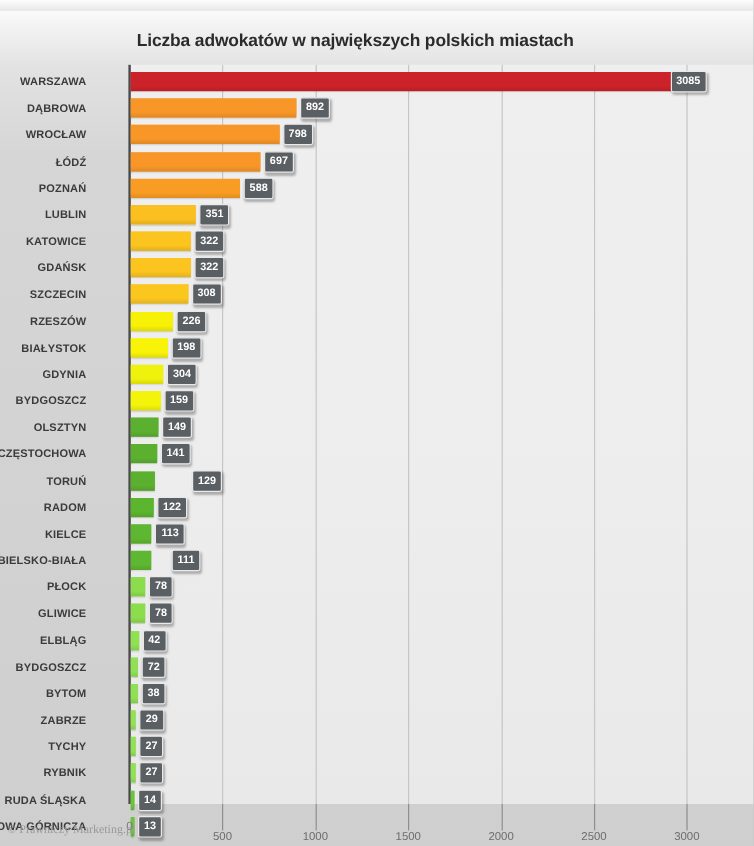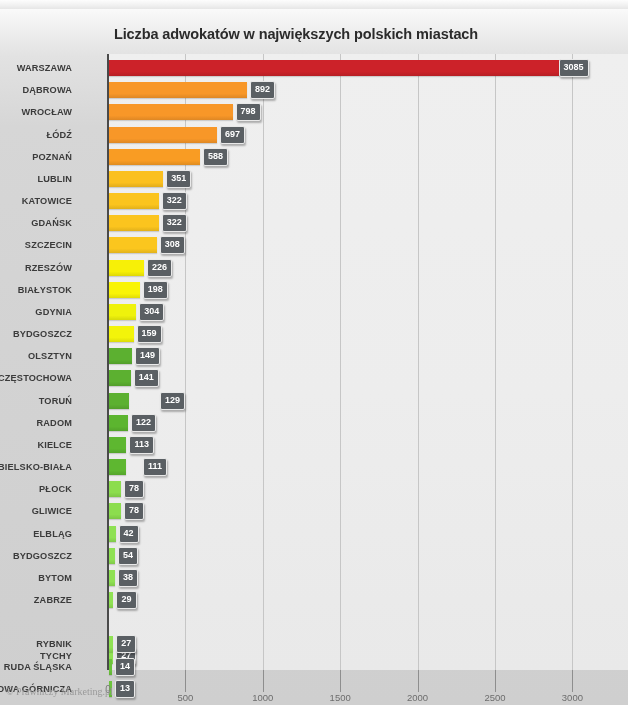--- a/index.html
+++ b/index.html
@@ -265,33 +265,33 @@
         <div class="val-badge" style="left: 124.074px;">78</div>
       </div>
       <div class="row" style="top: 522.57px;">
         <div class="cat-label">ELBLĄG</div>
         <div class="bar" style="width: 6.5016px; background: linear-gradient(rgb(143, 225, 83) 0%, rgb(143, 225, 83) 72%, rgba(0, 0, 0, 0.1) 100%), rgb(143, 225, 83);"></div>
         <div class="val-badge" style="left: 118.502px;">42</div>
       </div>
       <div class="row" style="top: 544.74px;">
         <div class="cat-label">BYDGOSZCZ</div>
         <div class="bar" style="width: 6.0372px; background: linear-gradient(rgb(143, 225, 83) 0%, rgb(143, 225, 83) 72%, rgba(0, 0, 0, 0.1) 100%), rgb(143, 225, 83);"></div>
-        <div class="val-badge" style="left: 118.037px;">54</div>
+        <div class="val-badge" style="left: 118.037px;">72</div>
       </div>
       <div class="row" style="top: 566.91px;">
         <div class="cat-label">BYTOM</div>
         <div class="bar" style="width: 5.8824px; background: linear-gradient(rgb(143, 225, 83) 0%, rgb(143, 225, 83) 72%, rgba(0, 0, 0, 0.1) 100%), rgb(143, 225, 83);"></div>
         <div class="val-badge" style="left: 117.882px;">38</div>
       </div>
       <div class="row" style="top: 589.08px;">
         <div class="cat-label">ZABRZE</div>
         <div class="bar" style="width: 4.4892px; background: linear-gradient(rgb(144, 226, 84) 0%, rgb(144, 226, 84) 72%, rgba(0, 0, 0, 0.1) 100%), rgb(144, 226, 84);"></div>
         <div class="val-badge" style="left: 116.489px;">29</div>
       </div>
-      <div class="row" style="top: 611.25px; margin-top: 34px;">
+      <div class="row" style="top: 611.25px;">
         <div class="cat-label">TYCHY</div>
         <div class="bar" style="width: 4.1796px; background: linear-gradient(rgb(144, 226, 84) 0%, rgb(144, 226, 84) 72%, rgba(0, 0, 0, 0.1) 100%), rgb(144, 226, 84);"></div>
         <div class="val-badge" style="left: 116.18px;">27</div>
       </div>
       <div class="row" style="top: 633.42px;">
         <div class="cat-label">RYBNIK</div>
         <div class="bar" style="width: 4.1796px; background: linear-gradient(rgb(144, 226, 84) 0%, rgb(144, 226, 84) 72%, rgba(0, 0, 0, 0.1) 100%), rgb(144, 226, 84);"></div>
         <div class="val-badge" style="left: 116.18px;">27</div>
       </div>
       <div class="row" style="top: 655.59px;">

